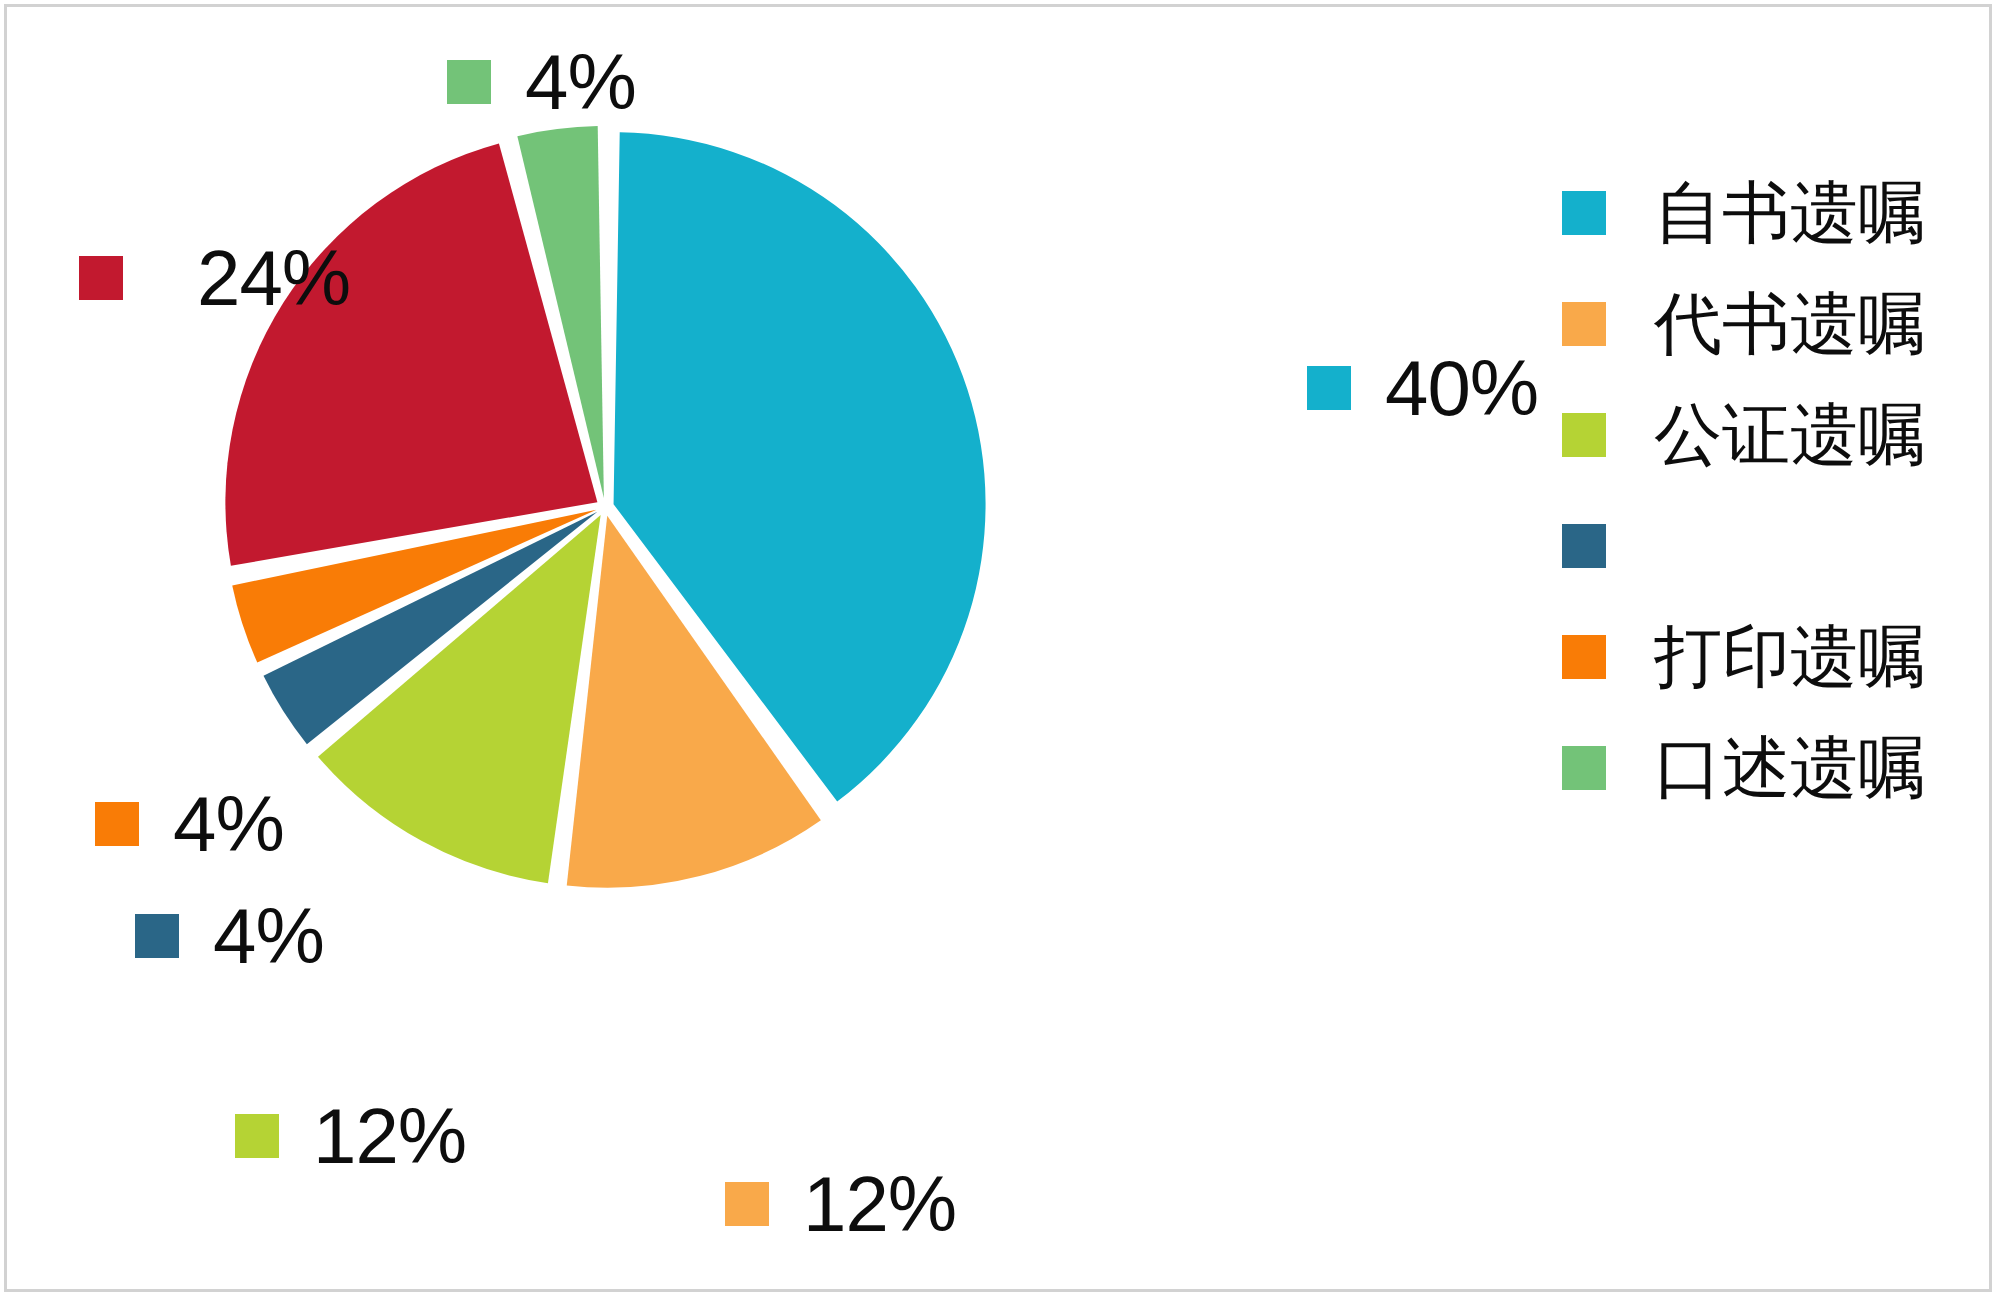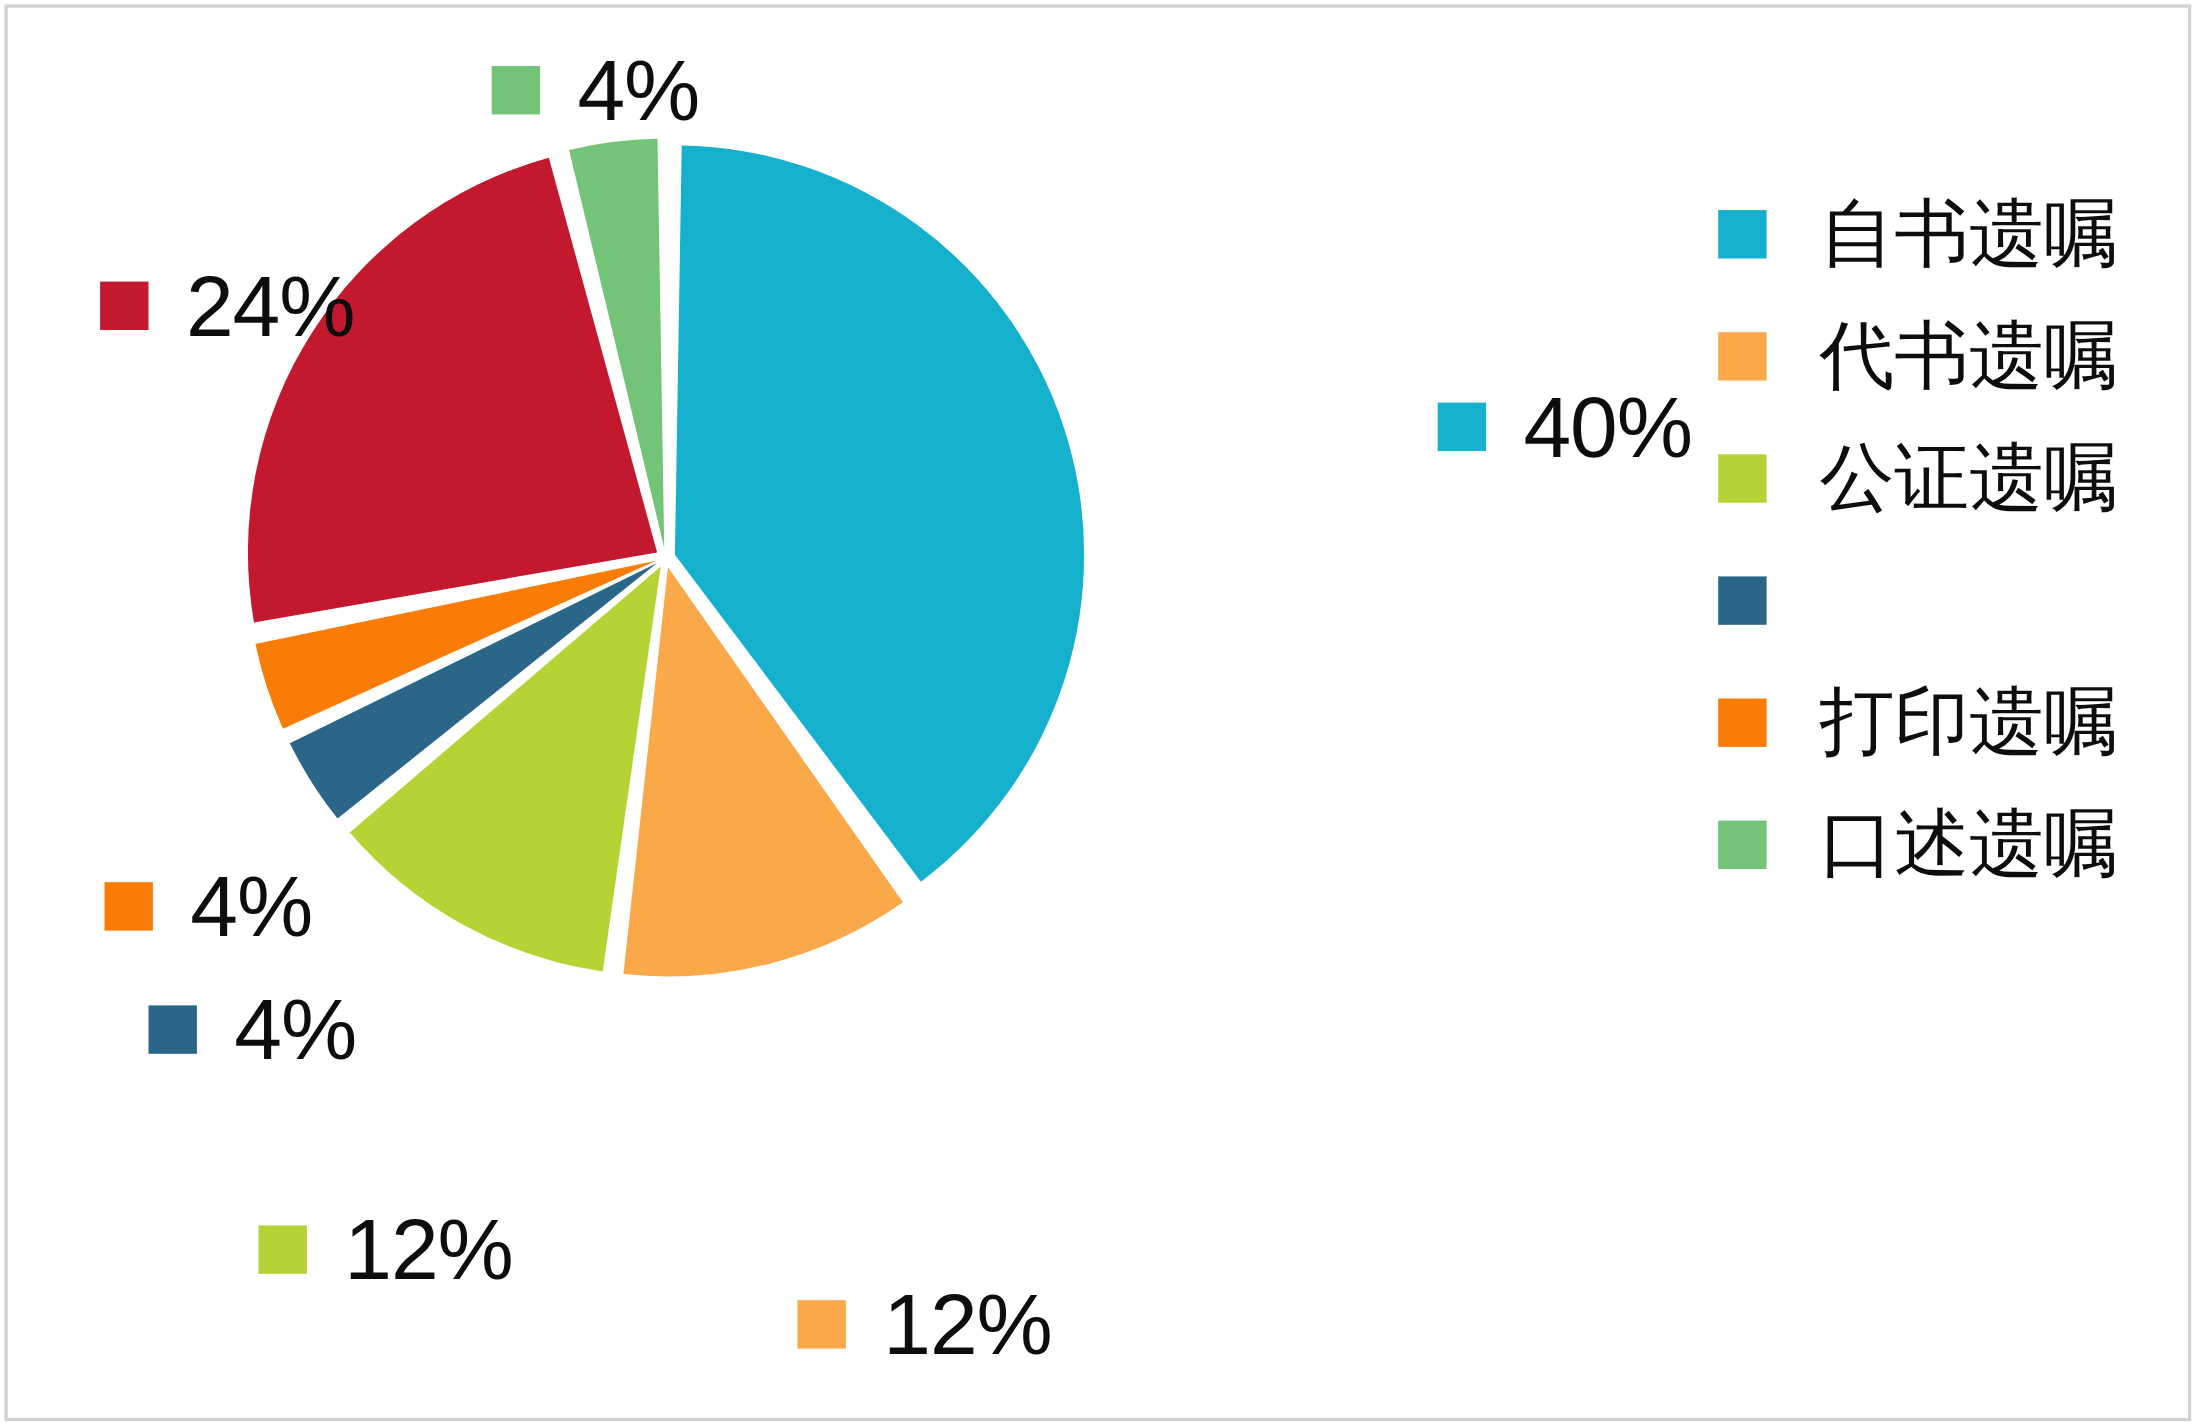--- a/index.html
+++ b/index.html
@@ -107,21 +107,21 @@
             <path d="M 596.87 491.07 L 510.35 129.27 A 372 372 0 0 1 590.70 119.12 Z" fill="#73C378"></path>
           </g>
       </svg>
     </div>
 
     <div class="data-label" style="left:440px; top:36px;">
       <span class="swatch" style="background: rgb(115, 195, 120);"></span>
       <span class="pct">4%</span>
     </div>
 
-    <div class="data-label" style="left:84px; top:232px;">
+    <div class="data-label" style="left:72px; top:232px;gap:40px;">
       <span class="swatch" style="background: rgb(194, 25, 47);"></span>
       <span class="pct">24%</span>
     </div>
 
     <div class="data-label" style="left:1300px; top:342px;">
       <span class="swatch" style="background: rgb(20, 176, 204);"></span>
       <span class="pct">40%</span>
     </div>
 
     <div class="data-label" style="left:88px; top:778px;">

